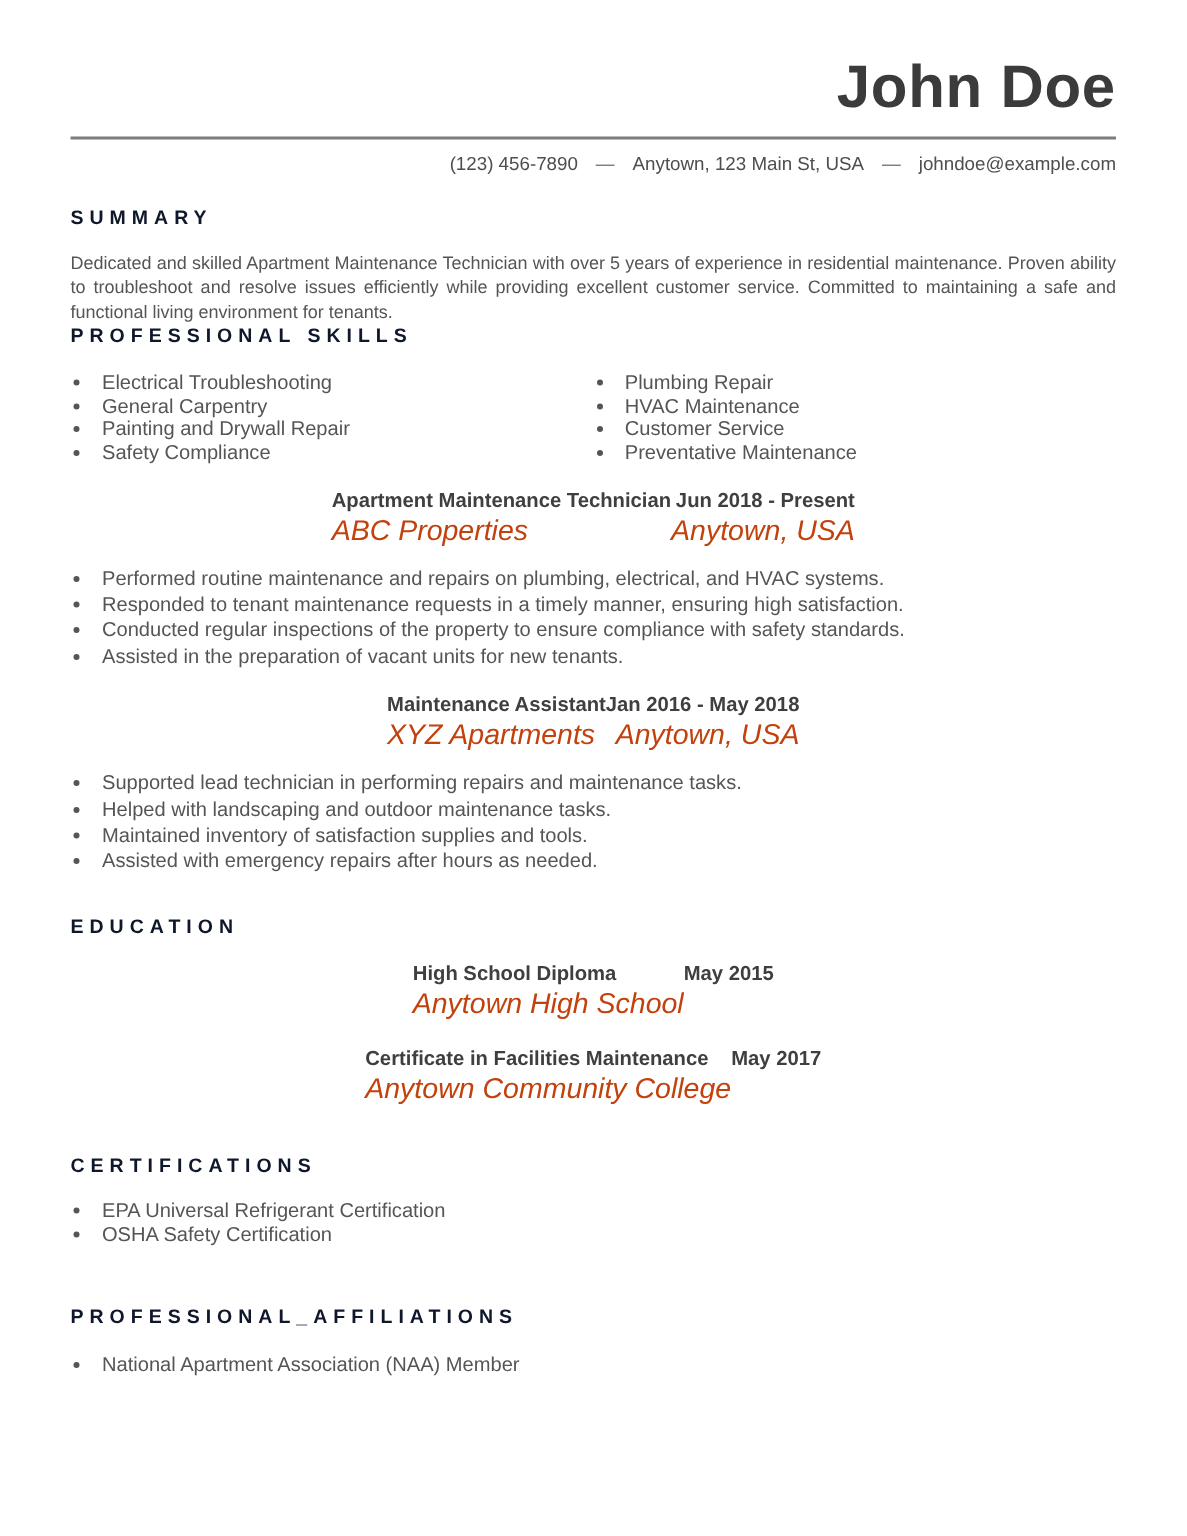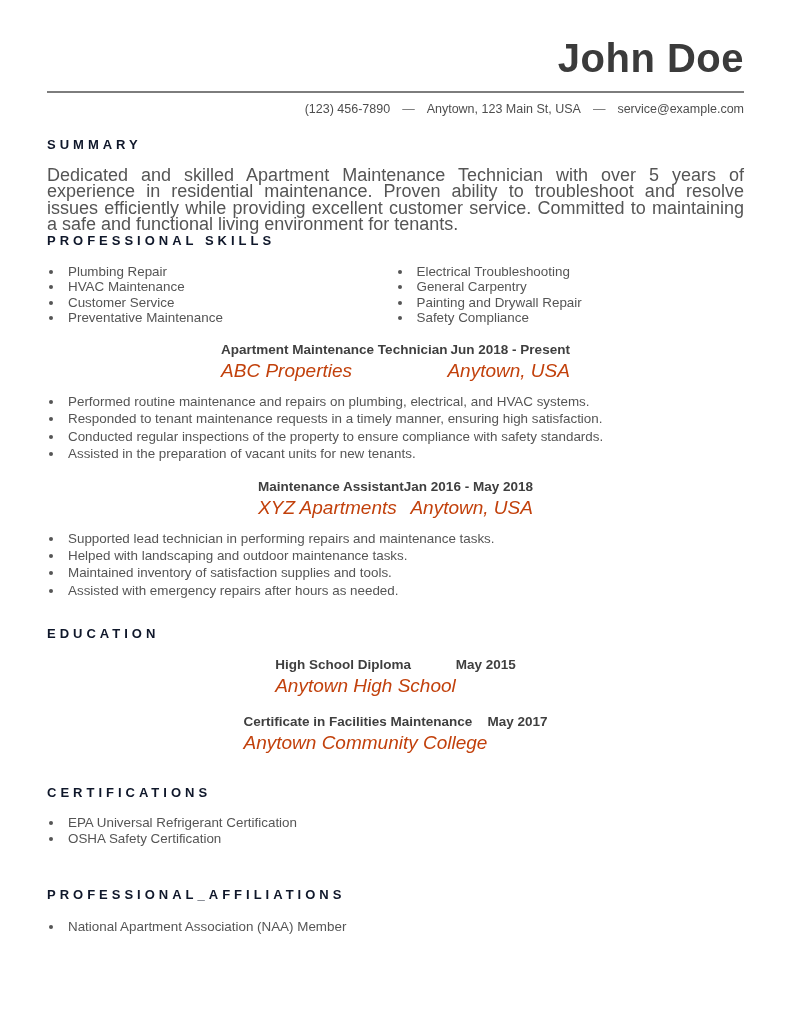--- a/index.html
+++ b/index.html
@@ -48,21 +48,21 @@
   .sec-summary .sec-title { margin-top: 21px; }
   .sec-skills  .sec-title { }
   .sec-exp     .sec-title { margin-top: 35px; }
   .sec-edu     .sec-title { margin-top: 27px; }
   .sec-cert    .sec-title { margin-top: 31px; }
   .sec-aff     .sec-title { margin-top: 39px; }
 
   
   .summary-text {
     margin: 15px 0 0 0;
-    font-size: 18px;
+    font-size: 12px;
     line-height: 16.4px;
     text-align: justify;
     color: #555555;
   }
 
   
   ul.bullets {
     margin: 0;
     padding-left: 17px;
     list-style: disc;
@@ -95,43 +95,43 @@
 </style>
 </head>
 <body>
 
 <div class="page">
 
   <header>
     <h1 class="name">John Doe</h1>
     <hr class="rule">
     <div class="contact">
-      <span>(123) 456-7890</span><span class="sep">—</span><span>Anytown, 123 Main St, USA</span><span class="sep">—</span><span>service@example.com</span>
+      <span>(123) 456-7890</span><span class="sep">—</span><span>Anytown, 123 Main St, USA</span><span class="sep">—</span><span>johndoe@example.com</span>
     </div>
   </header>
 
   <section class="sec-summary">
     <h2 class="sec-title">SUMMARY</h2>
     <p class="summary-text">Dedicated and skilled Apartment Maintenance Technician with over 5 years of experience in residential maintenance. Proven ability to troubleshoot and resolve issues efficiently while providing excellent customer service. Committed to maintaining a safe and functional living environment for tenants.</p>
   </section>
 
   <section class="sec-skills">
     <h2 class="sec-title">PROFESSIONAL SKILLS</h2>
     <div class="skills-cols">
+      <ul class="bullets">
+        <li>Electrical Troubleshooting</li>
+        <li>General Carpentry</li>
+        <li>Painting and Drywall Repair</li>
+        <li>Safety Compliance</li>
+      </ul>
       <ul class="bullets">
         <li>Plumbing Repair</li>
         <li>HVAC Maintenance</li>
         <li>Customer Service</li>
         <li>Preventative Maintenance</li>
-      </ul>
-      <ul class="bullets">
-        <li>Electrical Troubleshooting</li>
-        <li>General Carpentry</li>
-        <li>Painting and Drywall Repair</li>
-        <li>Safety Compliance</li>
       </ul>
     </div>
   </section>
 
   <section class="sec-exp">
 
     <div class="job">
       <div class="entry-head">
         <div>
           <div class="entry-title">Apartment Maintenance Technician</div>

